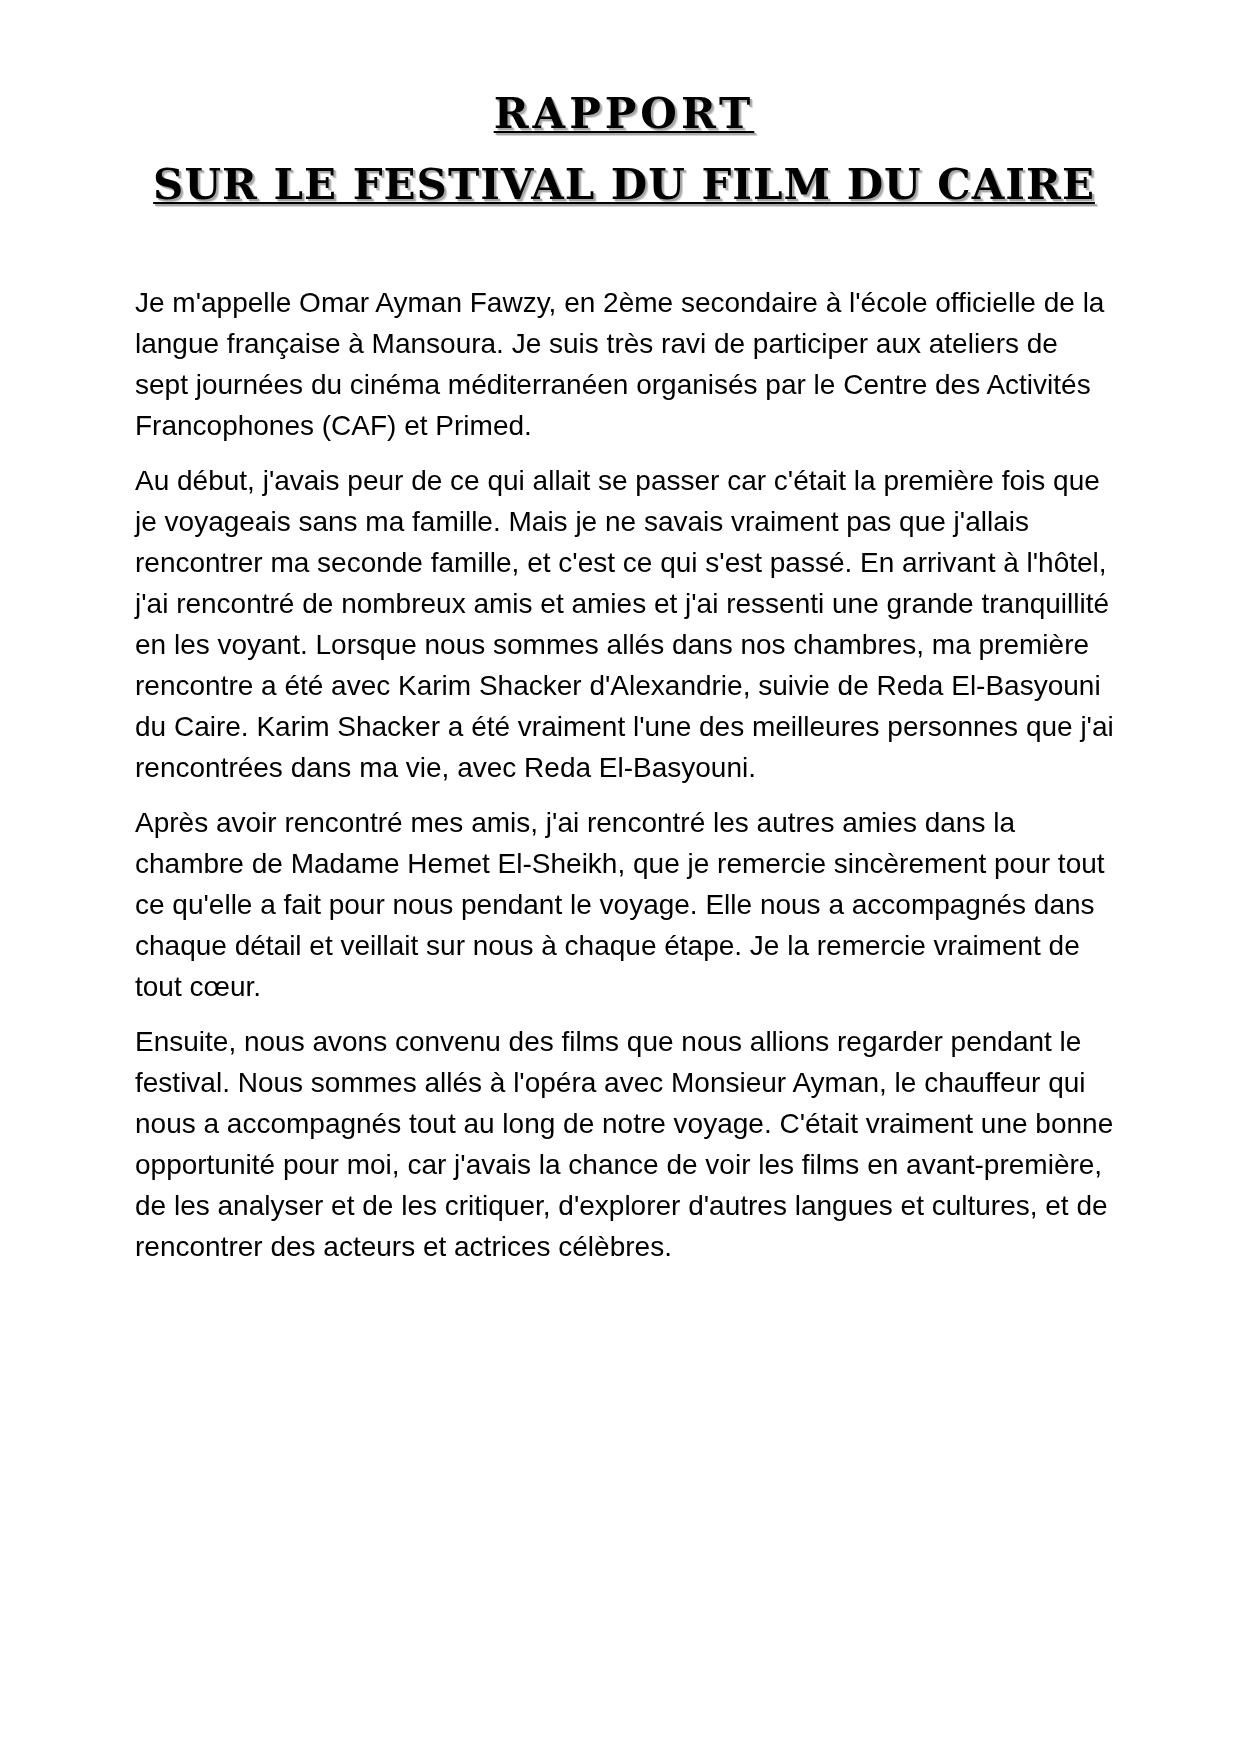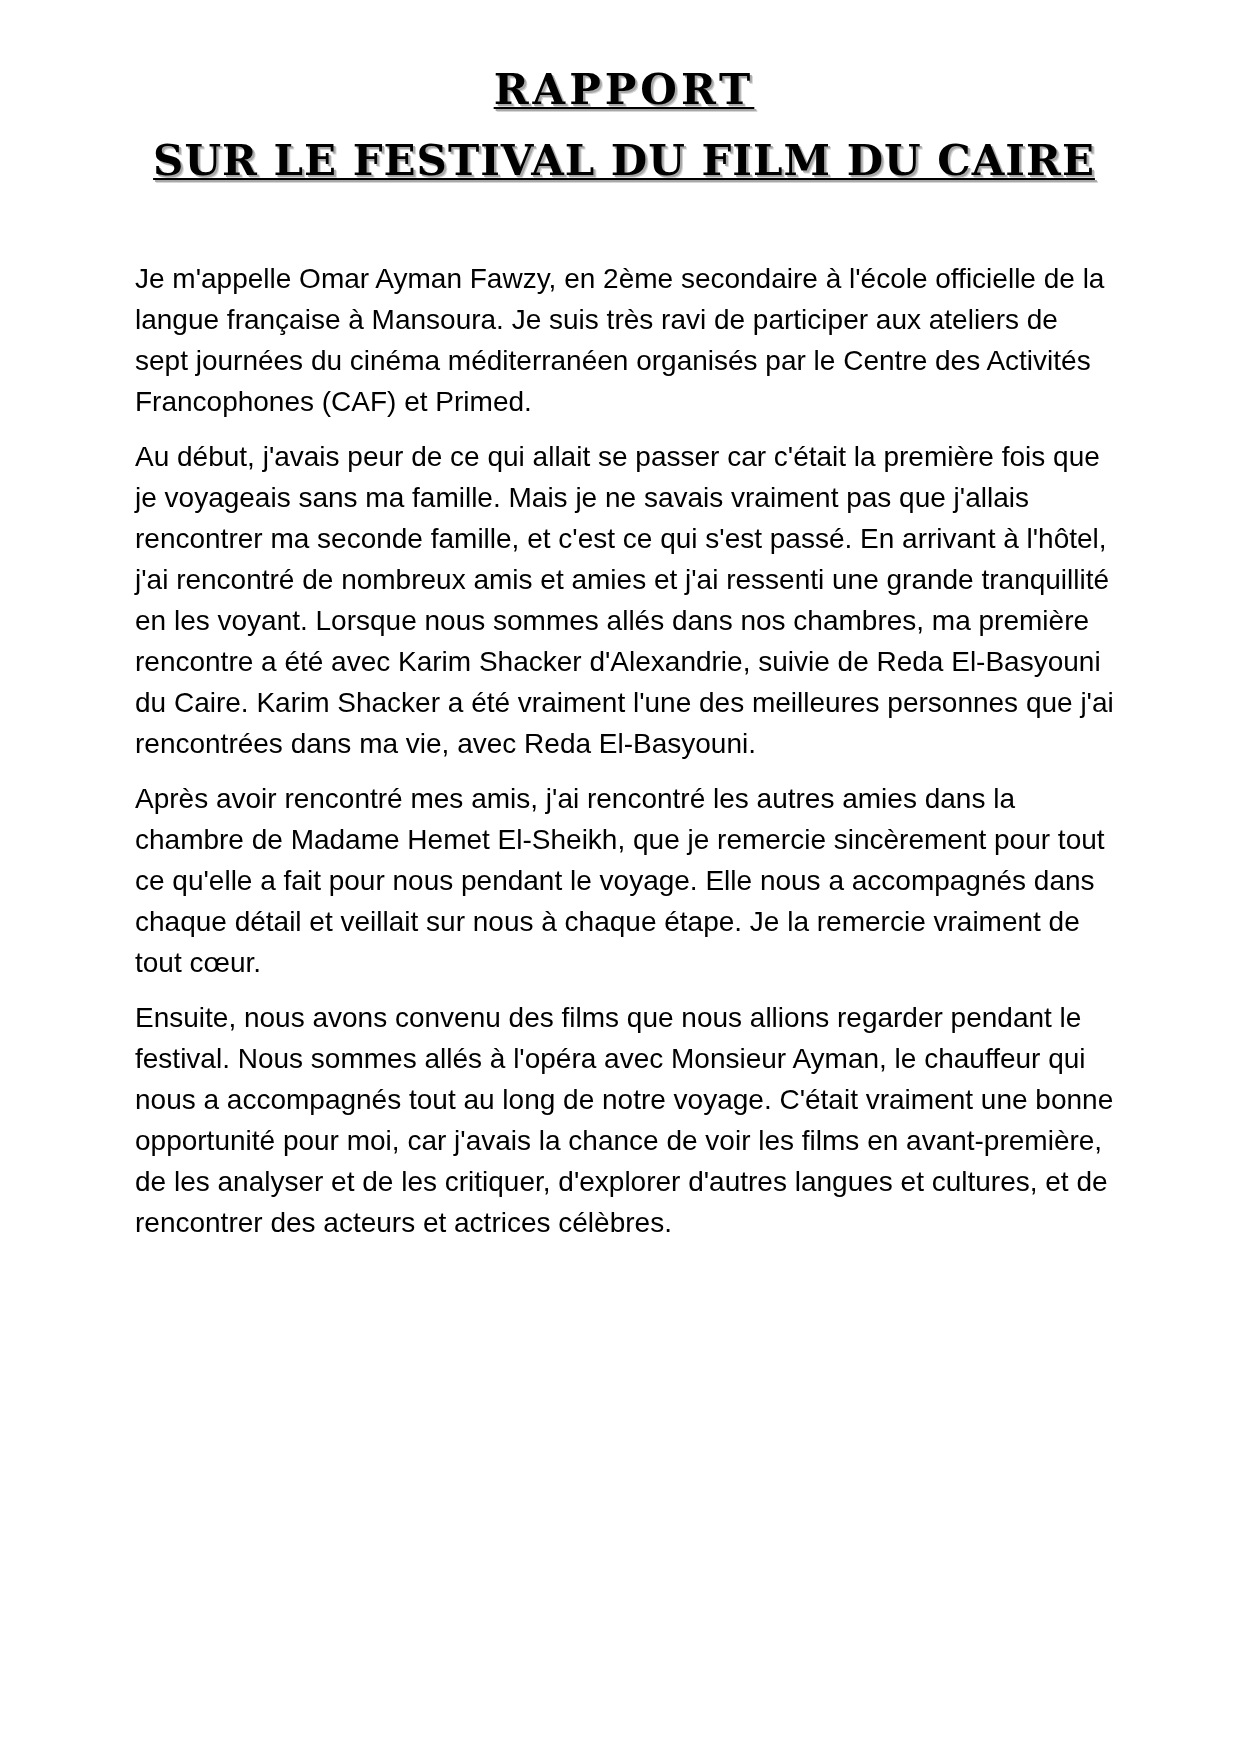--- a/index.html
+++ b/index.html
@@ -7,21 +7,21 @@
     padding: 0;
     background: #ffffff;
   }
   .page {
     position: relative;
     width: 1241px;
     height: 1755px;
     margin: 0 auto;
     background: #ffffff;
     box-sizing: border-box;
-    padding: 66px 128px 0 135px;
+    padding: 90px 128px 0 135px;
     color: #000000;
     font-family: "Liberation Sans", sans-serif;
     overflow: hidden;
   }
   .titles {
     text-align: center;
   }
   .title-line {
     font-family: "DejaVu Serif", serif;
     font-weight: 700;

